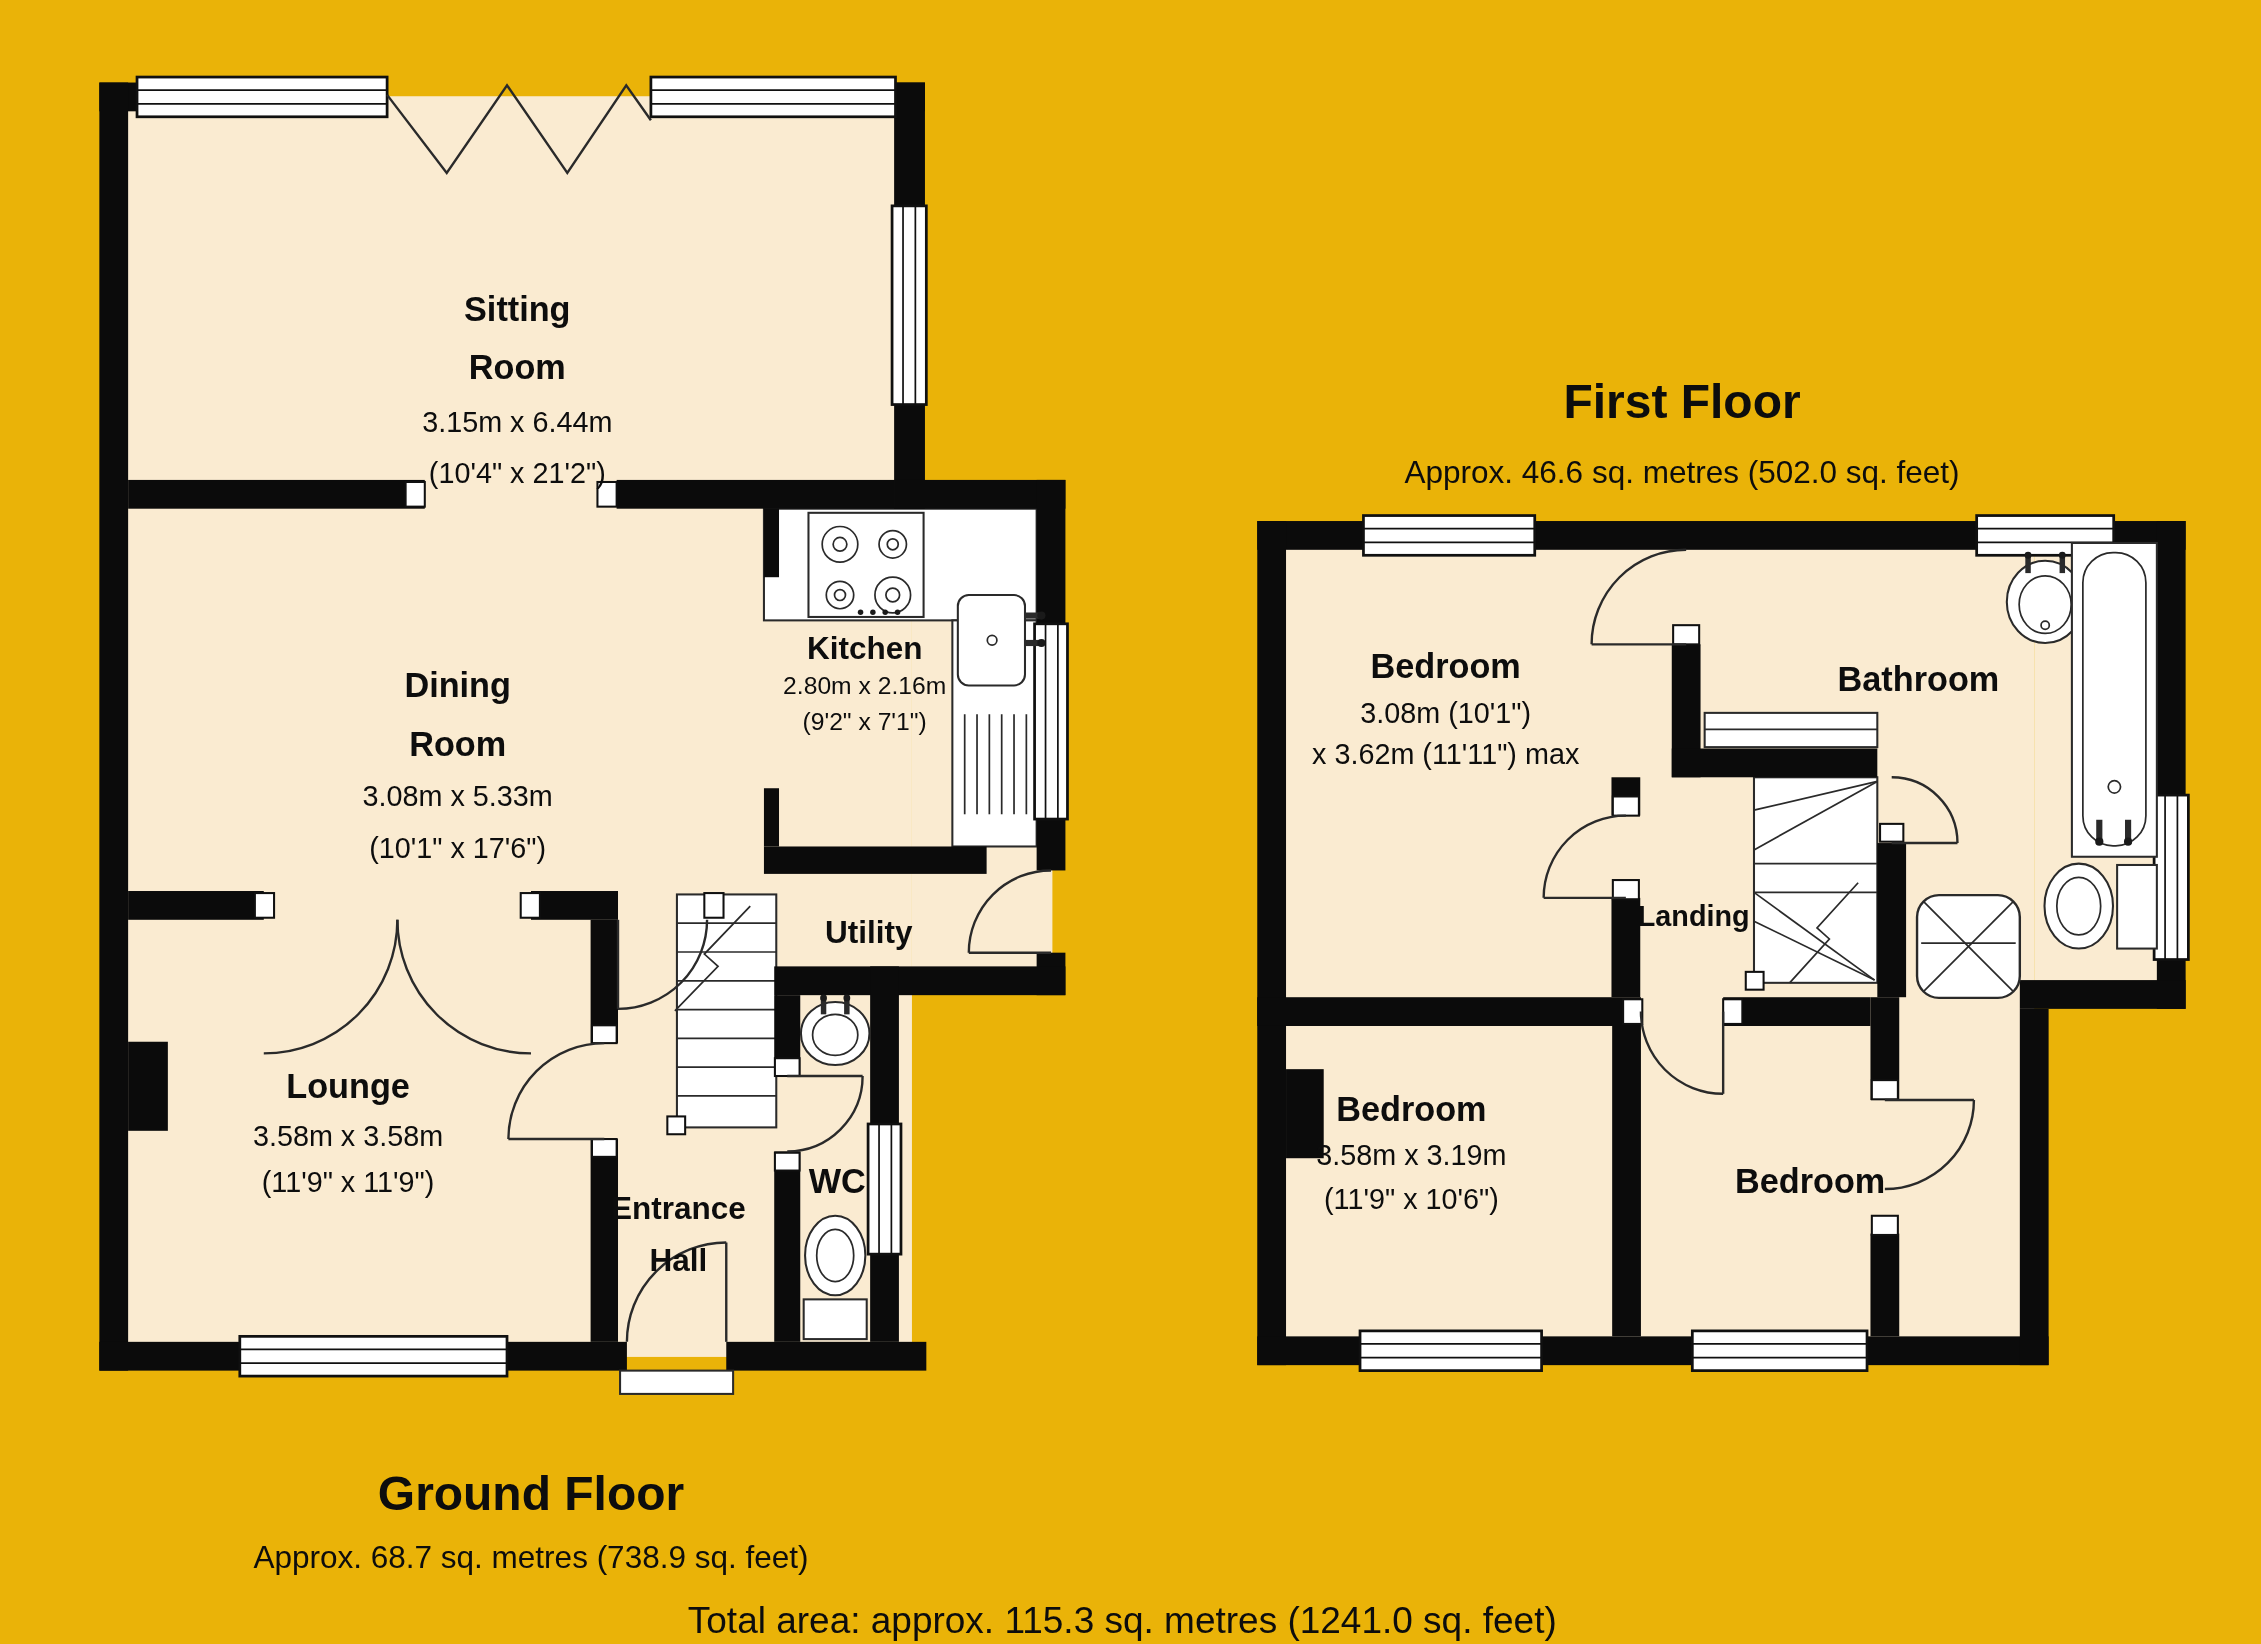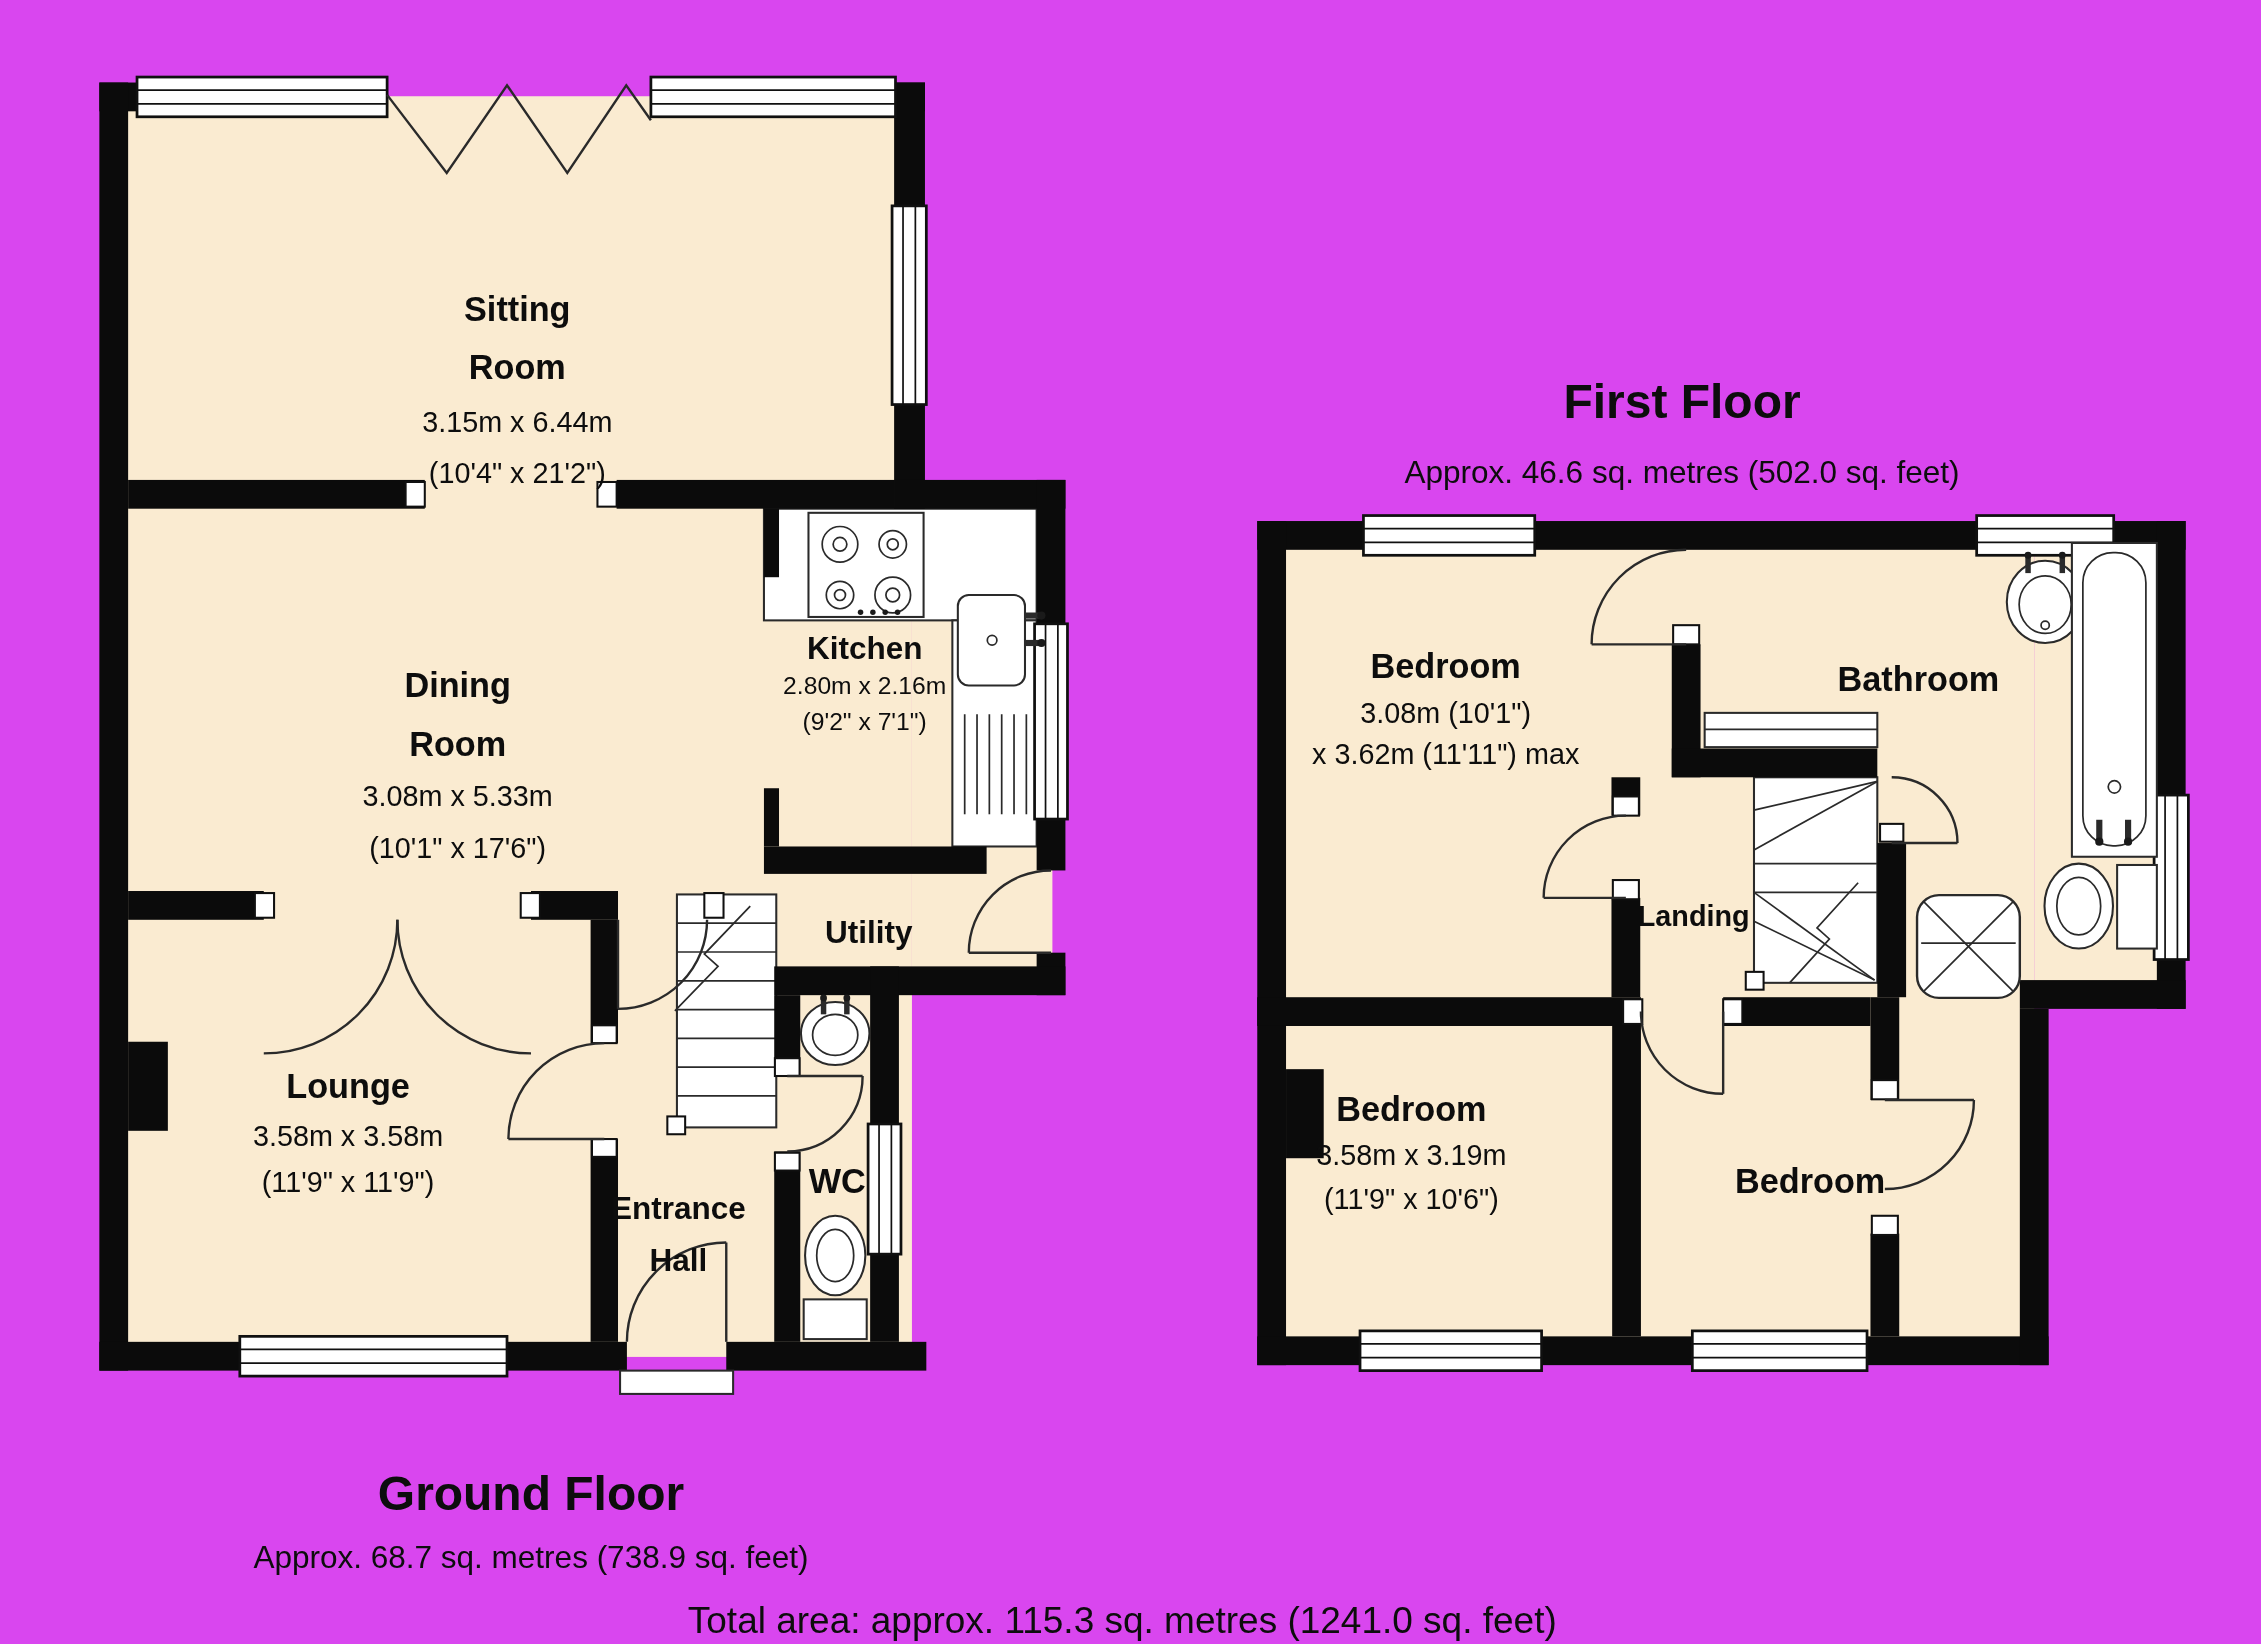--- a/index.html
+++ b/index.html
@@ -1,16 +1,16 @@
 <!DOCTYPE html>
 <html style="font-size:11px"><head>
 <meta charset="utf-8">
 <style>
   html,body{margin:0;padding:0;background:#ffffff;}
-  .canvas{position:relative;width:2261px;height:1645px;background:#d946ef;overflow:hidden;
+  .canvas{position:relative;width:2261px;height:1645px;background:#eab308;overflow:hidden;
           font-family:"Liberation Sans",sans-serif;text-decoration:underline;}
   svg text{text-anchor:middle;fill:#0d0d0d;font-family:"Liberation Sans",sans-serif;}
   .wall{fill:#0b0b0b;}
   .fillroom{fill:#faebd1;}
   .fix{fill:#ffffff;stroke:#2a2a2a;stroke-width:3;}
   .fix2{fill:none;stroke:#2a2a2a;stroke-width:2.5;}
   .ln{stroke:#2a2a2a;stroke-width:2.5;fill:none;}
   .arc{stroke:#2a2a2a;stroke-width:3.5;fill:none;}
   .win{fill:#ffffff;stroke:#101010;stroke-width:4;}
   .winln{stroke:#101010;stroke-width:2.5;}

